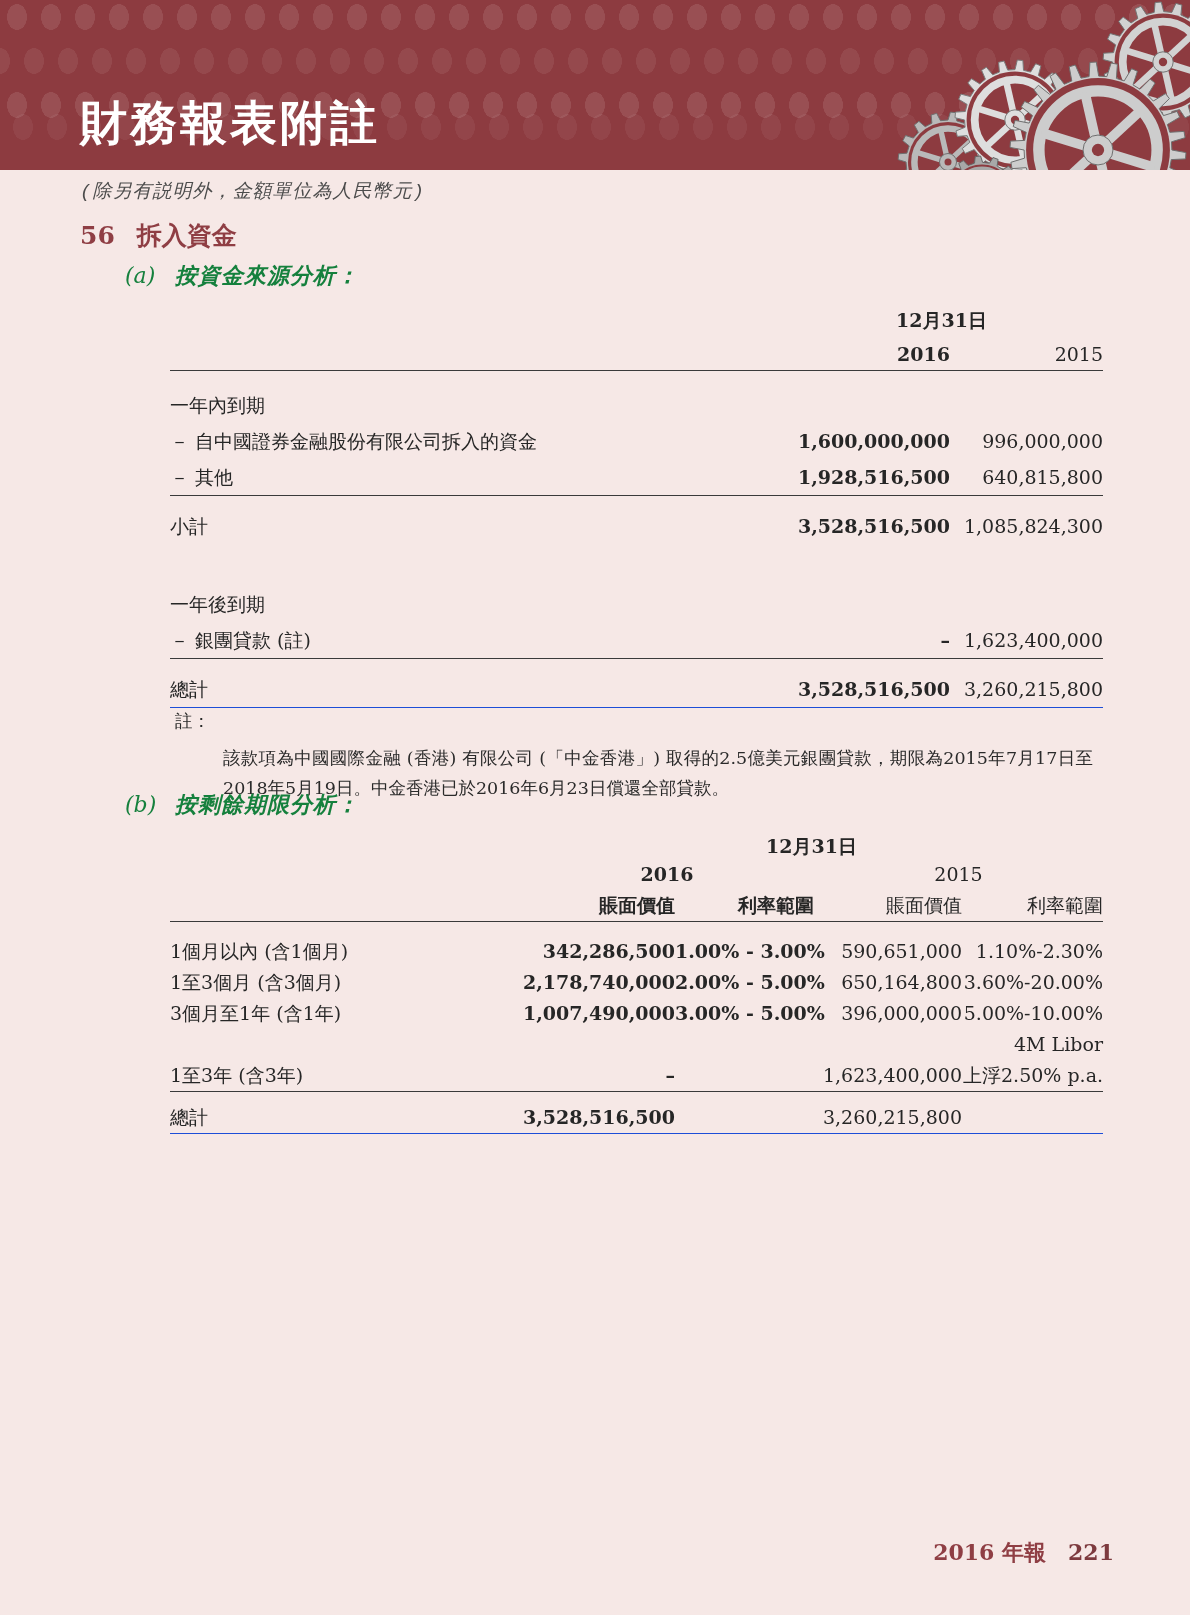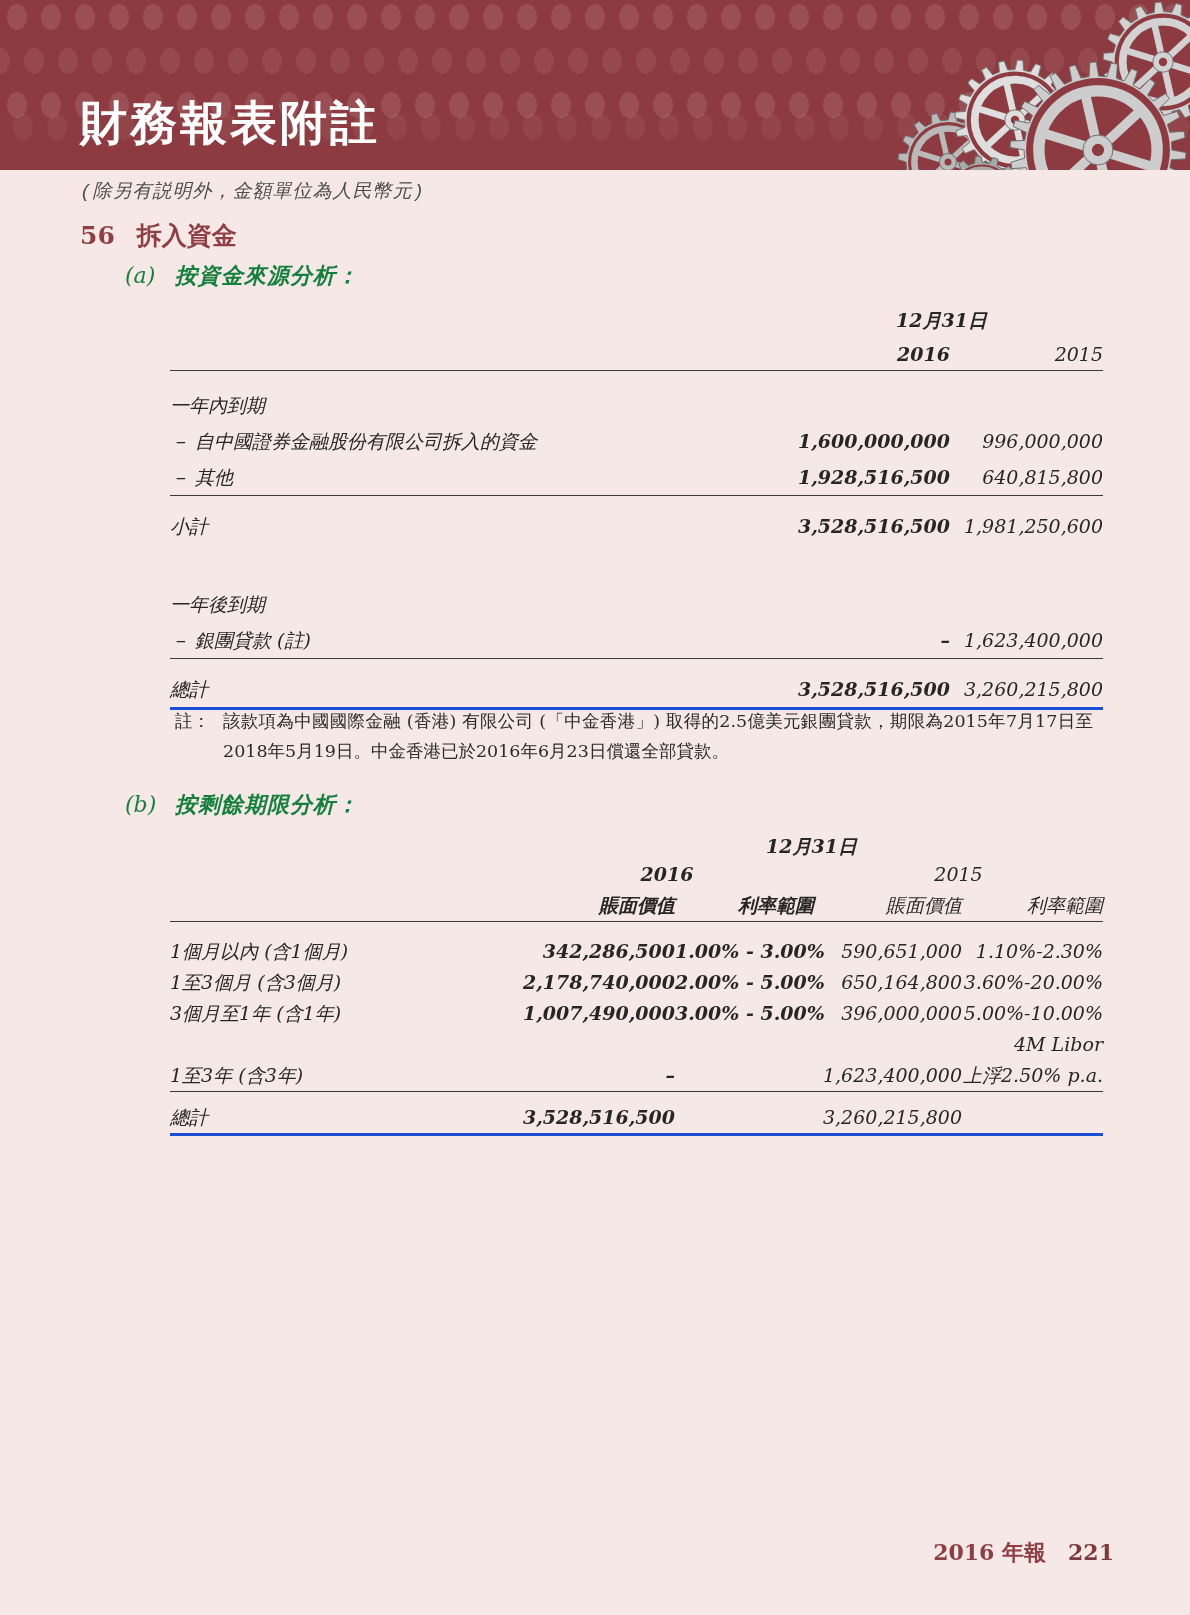--- a/index.html
+++ b/index.html
@@ -49,27 +49,27 @@
     font-size:22px;color:#15803d;font-style:italic;
   }
   .sub-head .marker{display:inline-block;width:50px;font-weight:normal;}
   .sub-head .t{font-weight:bold;letter-spacing:1px;}
   .sub-head-a{top:261px;}
   .sub-head-b{top:790px;}
   
   .tbl{position:absolute;left:170px;width:933px;font-size:19px;}
   .tbl-a{top:300px;}
   .tbl-b{top:833px;}
-  .trow{display:flex;align-items:flex-end;font-style:italic;}
+  .trow{display:flex;align-items:flex-end;}
   .trow>div{line-height:36px;white-space:nowrap;}
   .lbl{flex:1;text-align:left;}
   .num-cell{text-align:right;}
   .bold,.b16{font-weight:bold;}
   .rule{border-bottom:1.5px solid #3a3a3a;}
-  .thick{border-bottom:3px solid #1d4ed8;}
+  .thick{border-bottom:1px solid #1d4ed8;}
   
   .tbl-a .v1{width:170px;}
   .tbl-a .v2{width:153px;}
   .tbl-a .datehead{line-height:26px;padding-top:2px;}
   .tbl-a .datehead .span2{width:323px;text-align:center;font-weight:bold;}
   .tbl-a .yearrow>div{line-height:32px;}
   .tbl-a .gap-s{height:16px;}
   .tbl-a .gap-m{height:12px;}
   .tbl-a .gap-l{height:42px;}
   
@@ -86,21 +86,21 @@
   .tbl-b .subhead>div{line-height:32px;}
   .tbl-b .gap-s{height:14px;}
   .tbl-b .gap-m{height:10px;}
   
   .note{
     position:absolute;left:175px;top:706px;width:918px;
     font-size:17.5px;line-height:30px;color:#2a2a2a;
     display:flex;
   }
   .note .nlabel{width:48px;flex:none;}
-  .note .ntext{flex:1;text-align:justify;}
+  .note .ntext{flex:1;text-align:justify;margin-top:37px;}
   
   .footer{
     position:absolute;top:1538px;right:76px;
     font-size:22px;color:var(--accent,#8f3e44);font-weight:600;
   }
   .footer .pageno{margin-left:22px;font-weight:600;color:#7d3a3e;}
 </style>
 </head>
 <body>
 
@@ -199,21 +199,21 @@
     </div>
     <div class="trow rule">
       <div class="lbl">－ 其他</div>
       <div class="v1 num-cell b16">1,928,516,500</div>
       <div class="v2 num-cell">640,815,800</div>
     </div>
     <div class="gap-m"></div>
     <div class="trow">
       <div class="lbl">小計</div>
       <div class="v1 num-cell b16">3,528,516,500</div>
-      <div class="v2 num-cell">1,981,250,600</div>
+      <div class="v2 num-cell">1,085,824,300</div>
     </div>
     <div class="gap-l"></div>
     <div class="trow">
       <div class="lbl">一年後到期</div>
     </div>
     <div class="trow rule">
       <div class="lbl">－ 銀團貸款 (註)</div>
       <div class="v1 num-cell b16">–</div>
       <div class="v2 num-cell">1,623,400,000</div>
     </div>

